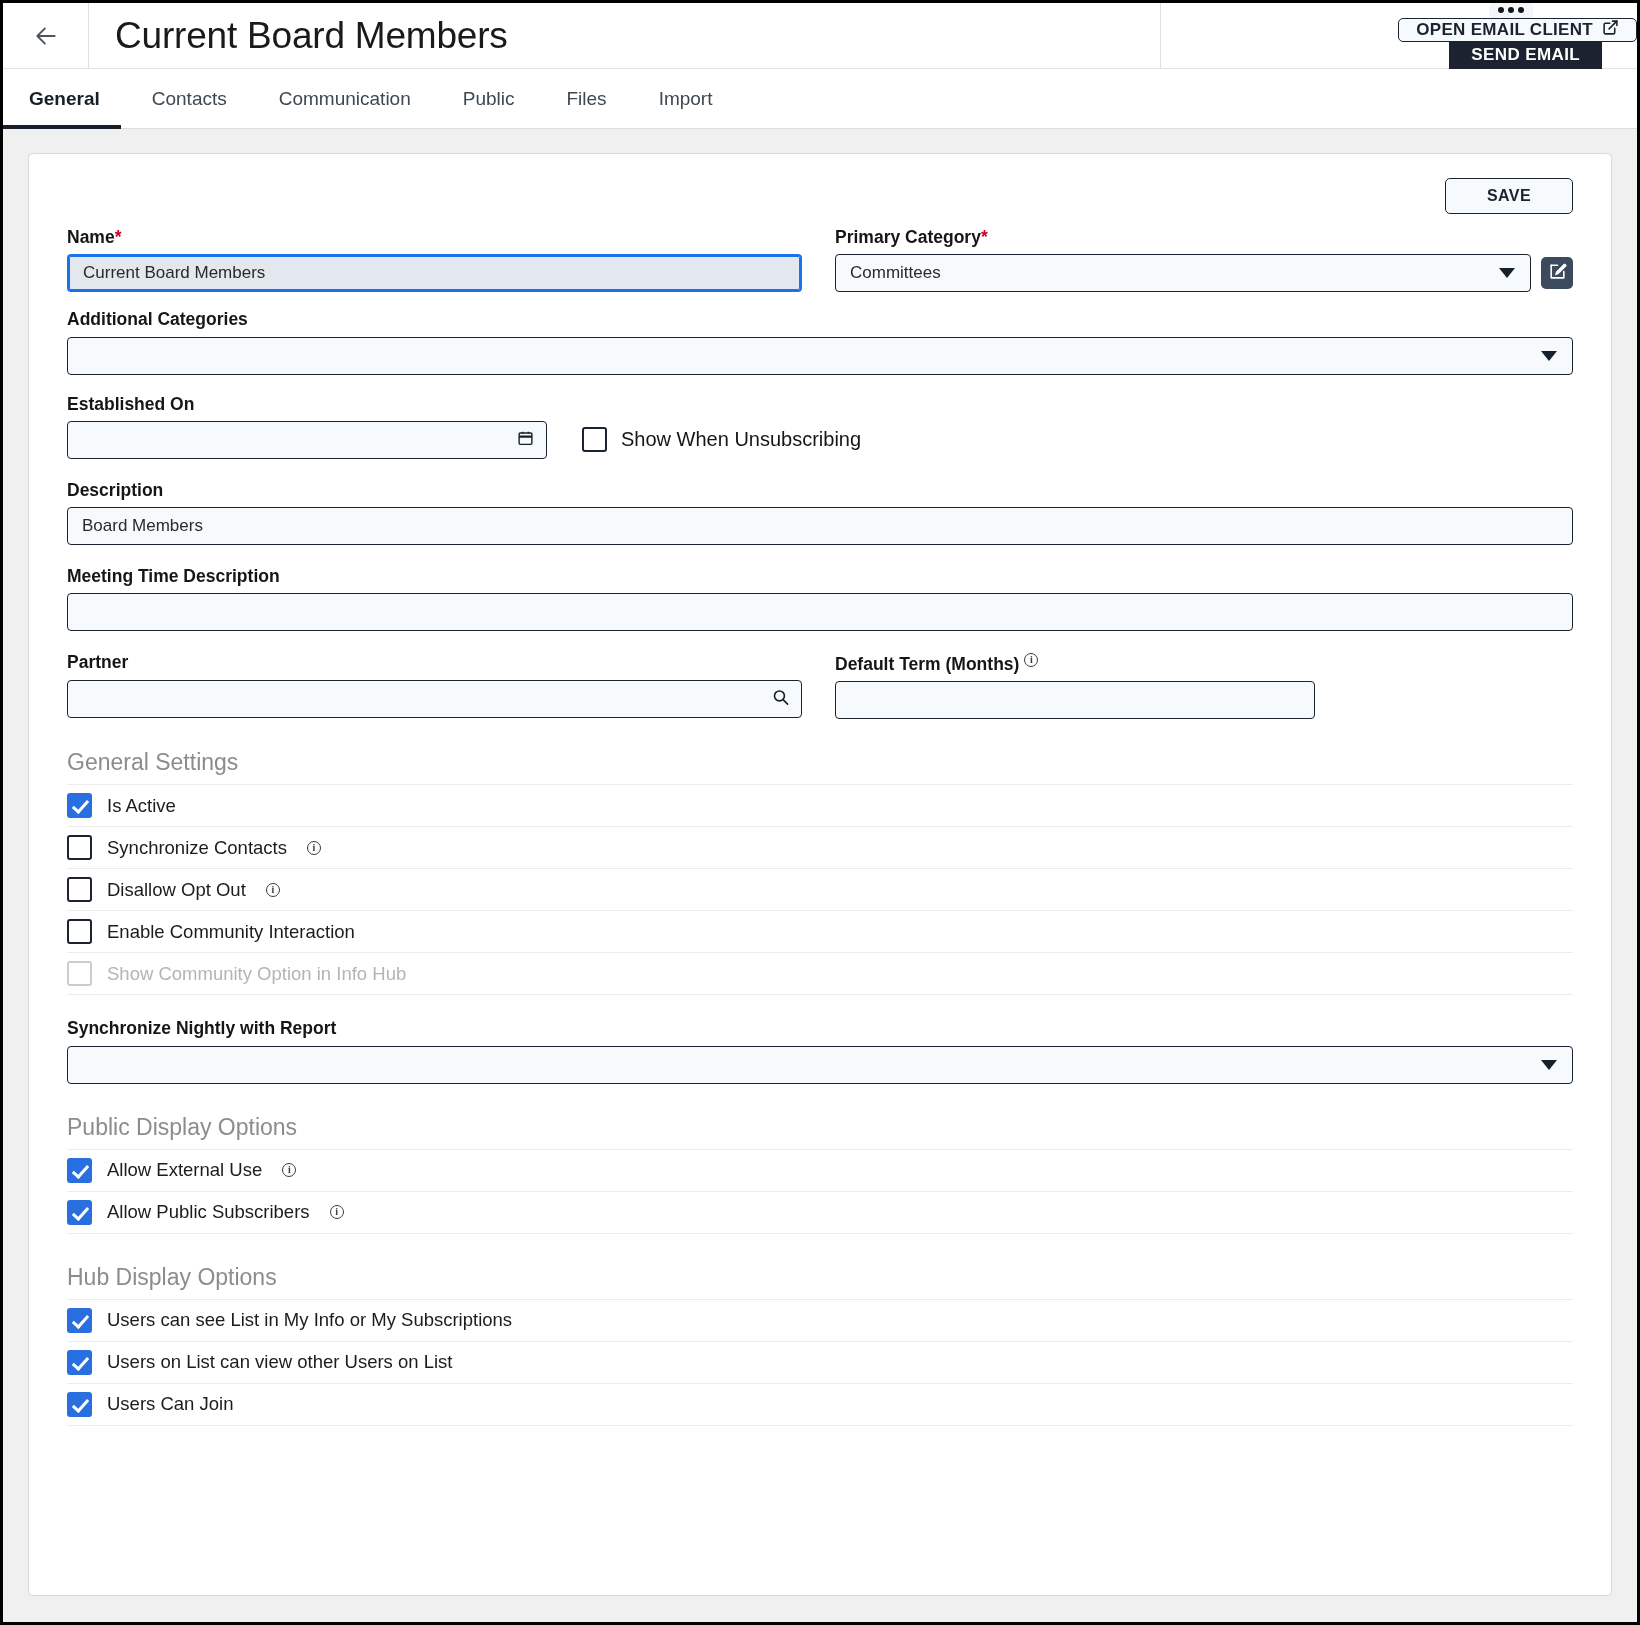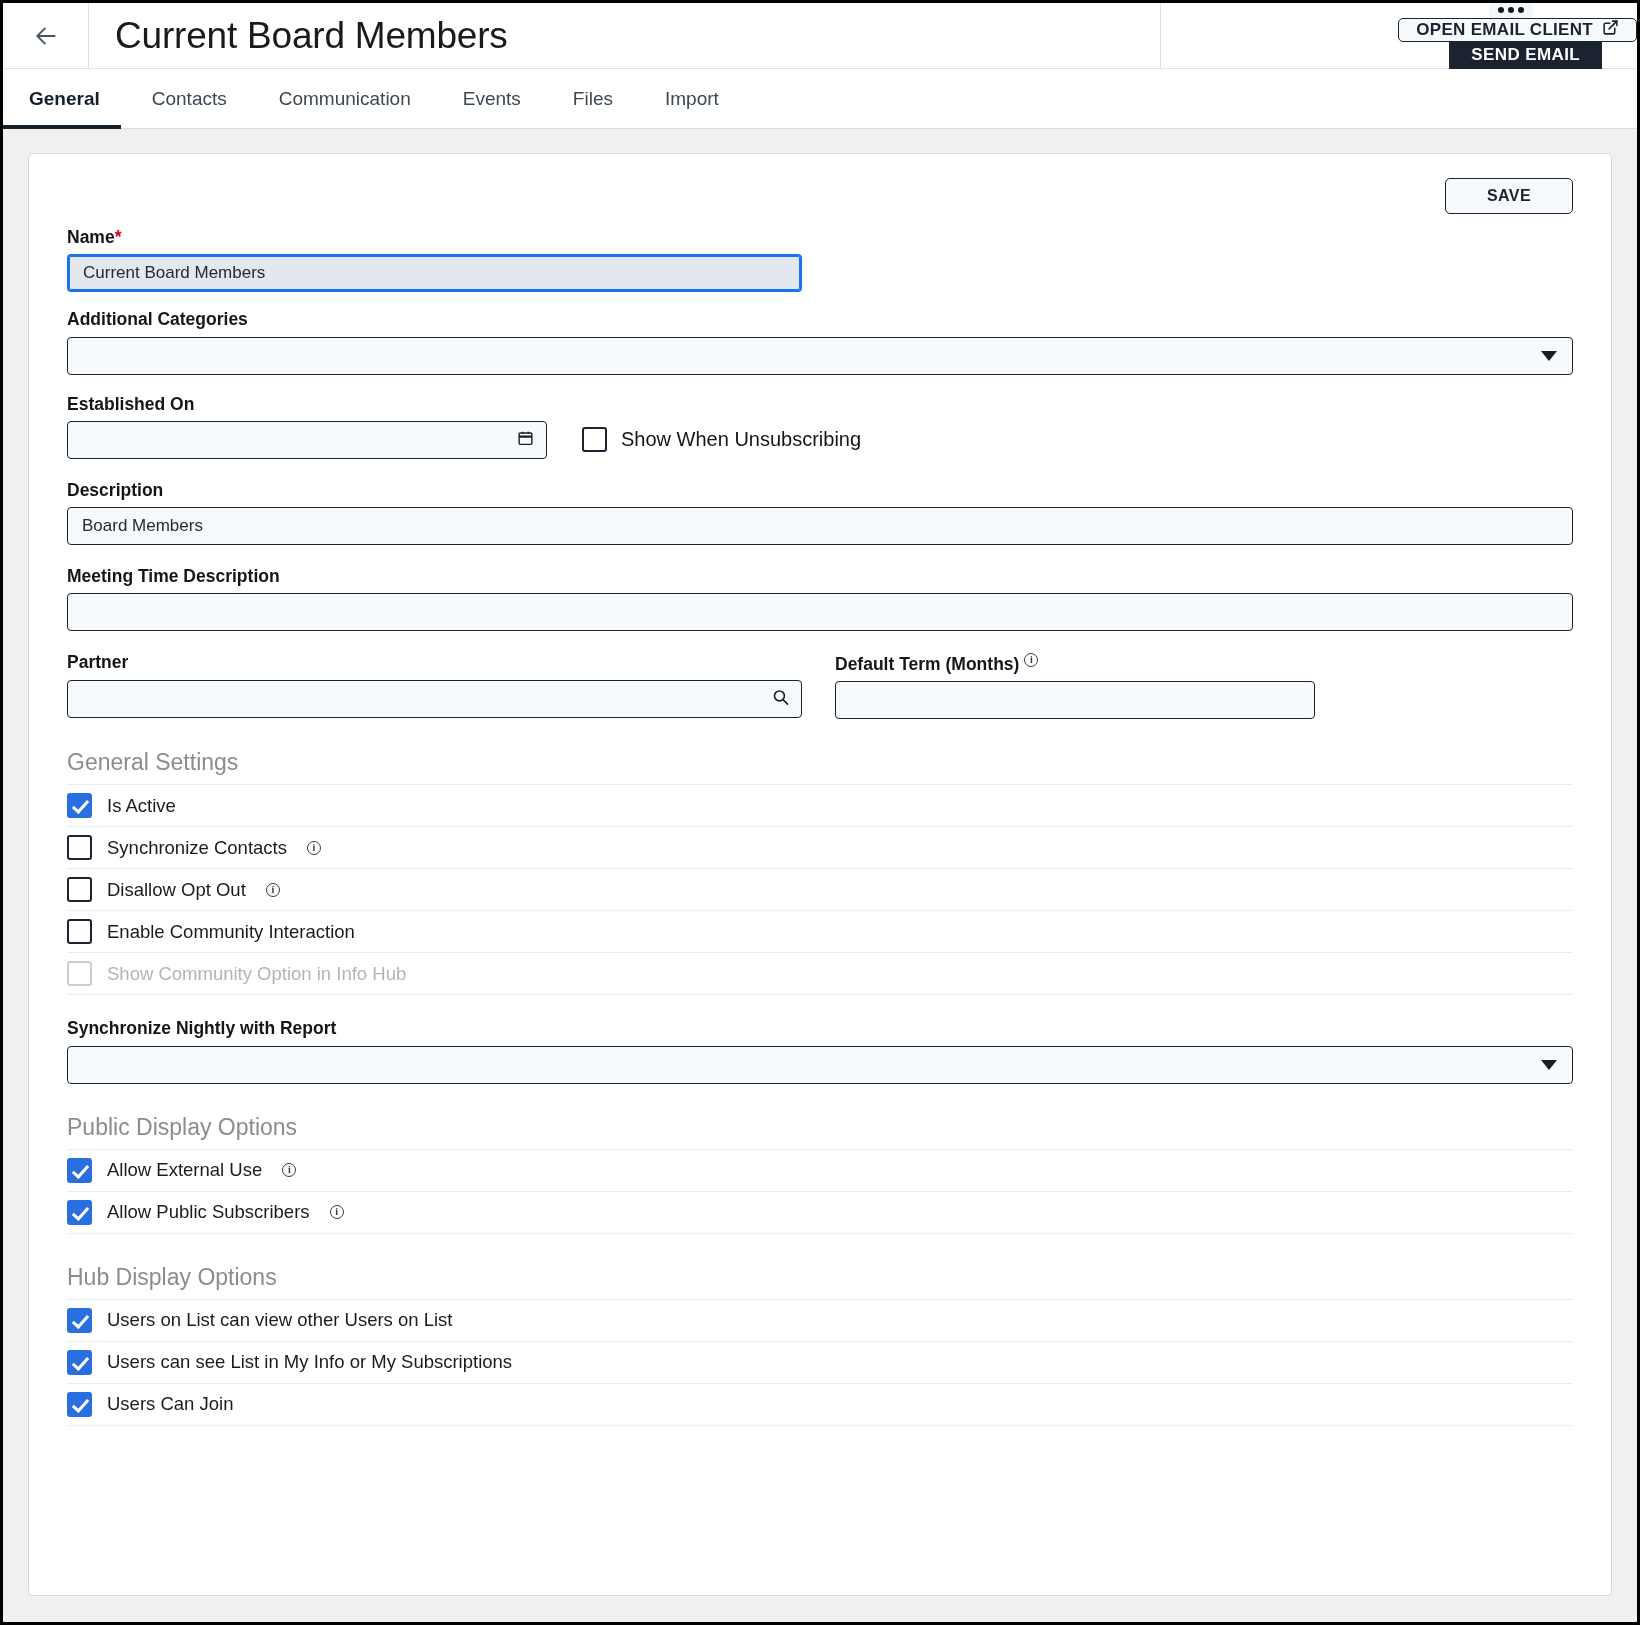--- a/index.html
+++ b/index.html
@@ -397,21 +397,21 @@
     <div class="tab active">
       <span>General</span>
     </div>
     <div class="tab">
       <span>Contacts</span>
     </div>
     <div class="tab">
       <span>Communication</span>
     </div>
     <div class="tab">
-      <span>Events</span>
+      <span>Public</span>
     </div>
     <div class="tab">
       <span>Files</span>
     </div>
     <div class="tab">
       <span>Import</span>
     </div>
     <div class="tab-underline"></div>
   </div>
 
@@ -423,20 +423,38 @@
       </div>
 
       <div class="row2">
         <div class="col-left">
           <label class="lbl"><span>Name</span><span class="req">*</span></label>
           <div class="inp-wrap">
             <input class="inp focused" value="Current Board Members" style="">
           </div>
         </div>
 
+        <div class="col-right">
+          <label class="lbl"><span>Primary Category</span><span class="req">*</span></label>
+          <div style="display:flex; align-items:center; gap:10px;">
+            <div class="inp-wrap" style="flex:1;">
+              <input class="inp" readonly="" value="Committees" style="">
+              <span class="caret"></span>
+            </div>
+            <div class="edit-sq-btn">
+              <span>
+                <svg width="19" height="19" viewBox="0 0 24 24" fill="none" stroke="#ffffff" stroke-width="2" stroke-linecap="round" stroke-linejoin="round">
+                  <path d="M4 4h8"></path>
+                    <path d="M4 4v16h16v-8"></path>
+                  <path d="M20 3l-9 9-1.5 4 4-1.5 9-9a1.8 1.8 0 0 0-2.5-2.5z" fill="#ffffff" stroke="#ffffff" stroke-width="1.2"></path>
+                </svg>
+              </span>
+            </div>
+          </div>
+        </div>
       </div>
 
       <div class="fld" style="margin-top:18px;">
         <label class="lbl">Additional Categories</label>
         <div class="inp-wrap">
           <input class="inp" readonly="" value="" style="">
           <span class="caret"></span>
         </div>
       </div>
 
@@ -543,26 +561,26 @@
           <span class="chk-row-lbl">Allow Public Subscribers</span>
           <i class="info-i">i</i>
         </div>
       </div>
 
       <div class="section">
         <div class="section-title">Hub Display Options</div>
 
         <div class="chk-row">
           <span class="cbox checked"></span>
+          <span class="chk-row-lbl">Users can see List in My Info or My Subscriptions</span>
+        </div>
+
+        <div class="chk-row">
+          <span class="cbox checked"></span>
           <span class="chk-row-lbl">Users on List can view other Users on List</span>
-        </div>
-
-        <div class="chk-row">
-          <span class="cbox checked"></span>
-          <span class="chk-row-lbl">Users can see List in My Info or My Subscriptions</span>
         </div>
 
         <div class="chk-row">
           <span class="cbox checked"></span>
           <span class="chk-row-lbl">Users Can Join</span>
         </div>
       </div>
 
       <div class="spacer-16"></div>
     </div>

